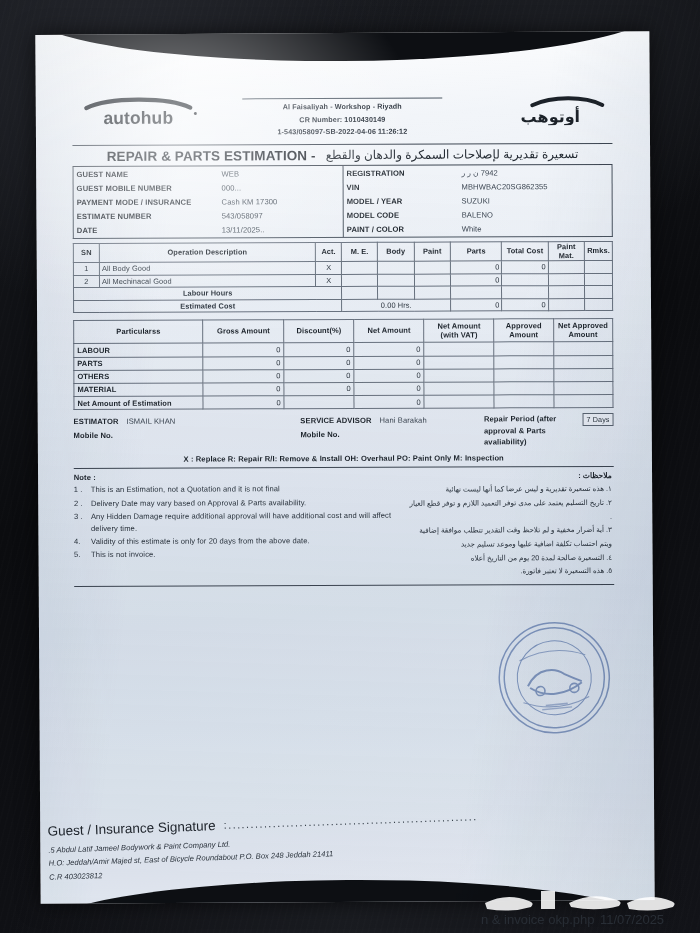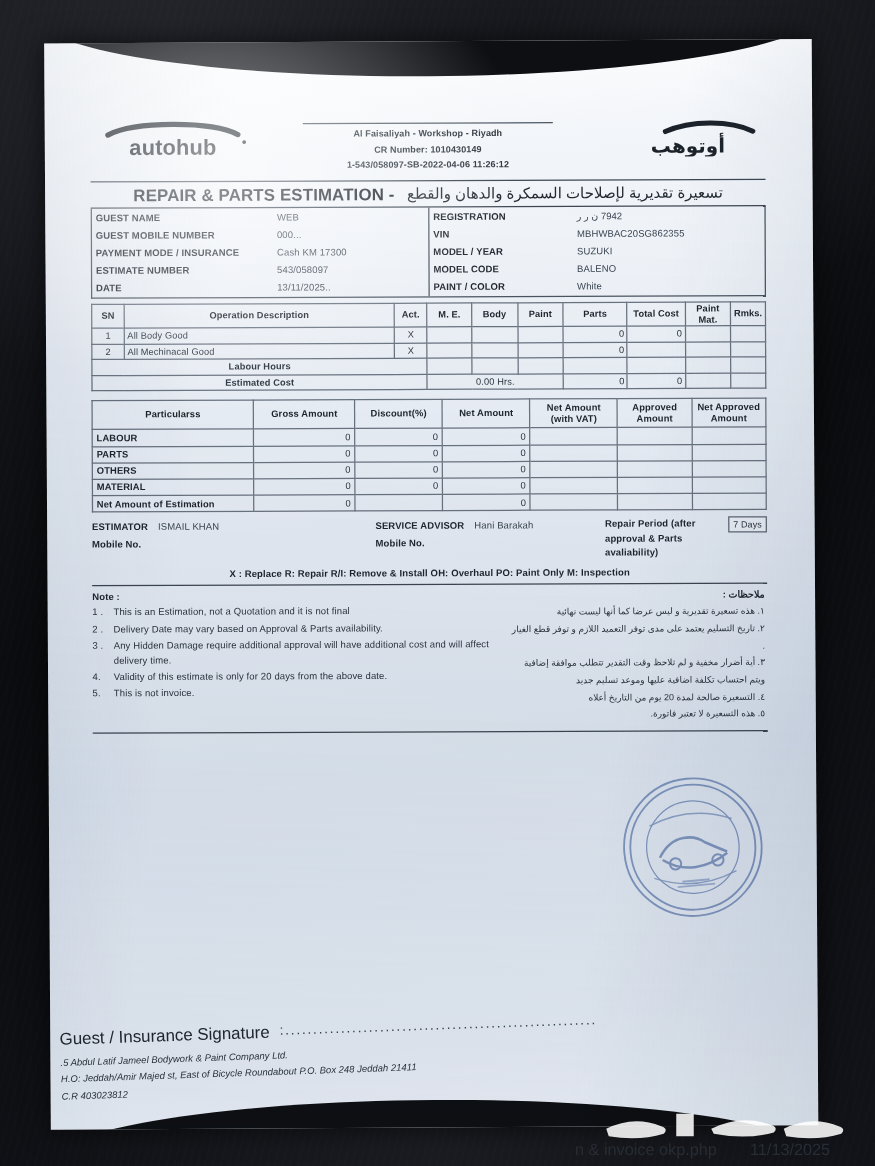--- a/index.html
+++ b/index.html
@@ -535,22 +535,22 @@
       <div>H.O: Jeddah/Amir Majed st, East of Bicycle Roundabout P.O. Box 248 Jeddah 21411</div>
       <div>C.R  403023812</div>
     </div>
   </div>
 
   <div class="shade"></div>
   <div class="glare"></div>
 
 </div>
 
-<div class="ghost-left" style="left:460px; bottom:6px;">n &amp; invoice okp.php</div>
-<div class="wm-ghost" style="left:600px; bottom:6px;">11/13/2025</div>
+<div class="ghost-left" style="left:481px; bottom:6px;">n &amp; invoice okp.php</div>
+<div class="wm-ghost" style="left:600px; bottom:6px;">11/07/2025</div>
 
 <div class="wm">
   <svg viewBox="0 0 215 46" width="215" height="46" aria-hidden="true">
     <g fill="#ffffff" opacity=".95">
       <path d="M8 30 q22 -11 44 -2 q6 2 2 6 q-20 6 -44 2 z"></path>
       <path d="M64 18 h14 v18 h-14 z"></path>
       <path d="M92 30 q24 -12 48 -3 q6 2 2 6 q-22 6 -48 1 z"></path>
       <path d="M150 30 q22 -11 44 -2 q6 2 2 6 q-20 6 -44 2 z"></path>
     </g>
   </svg>

